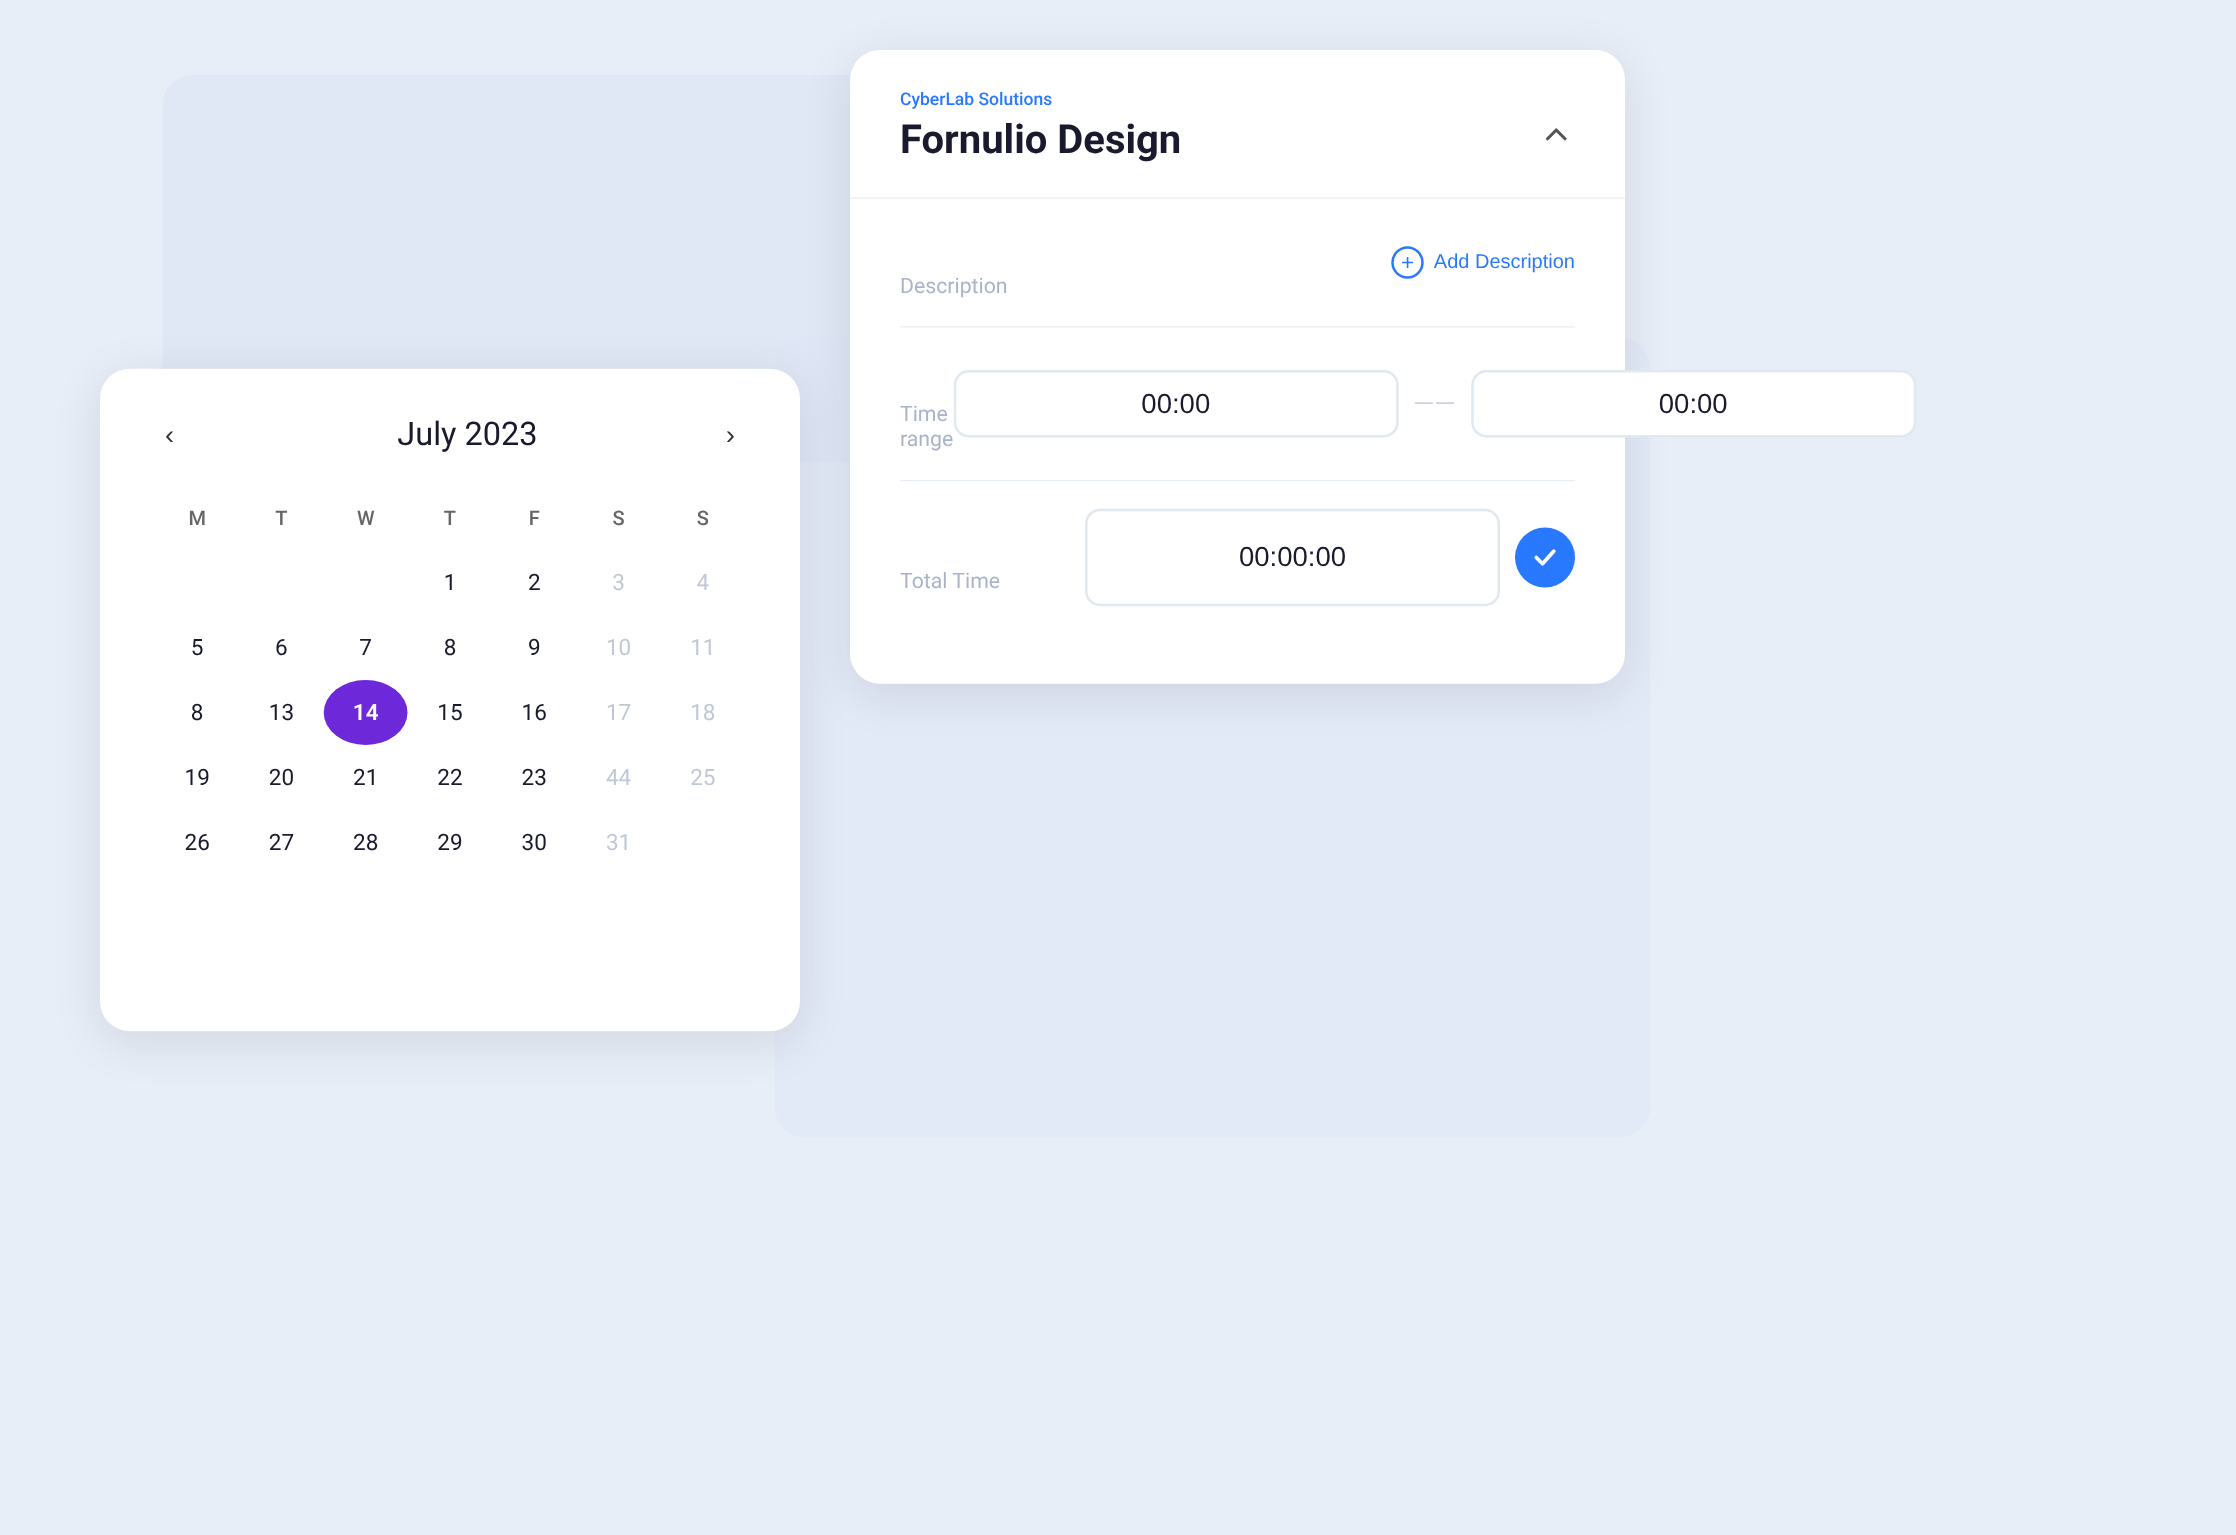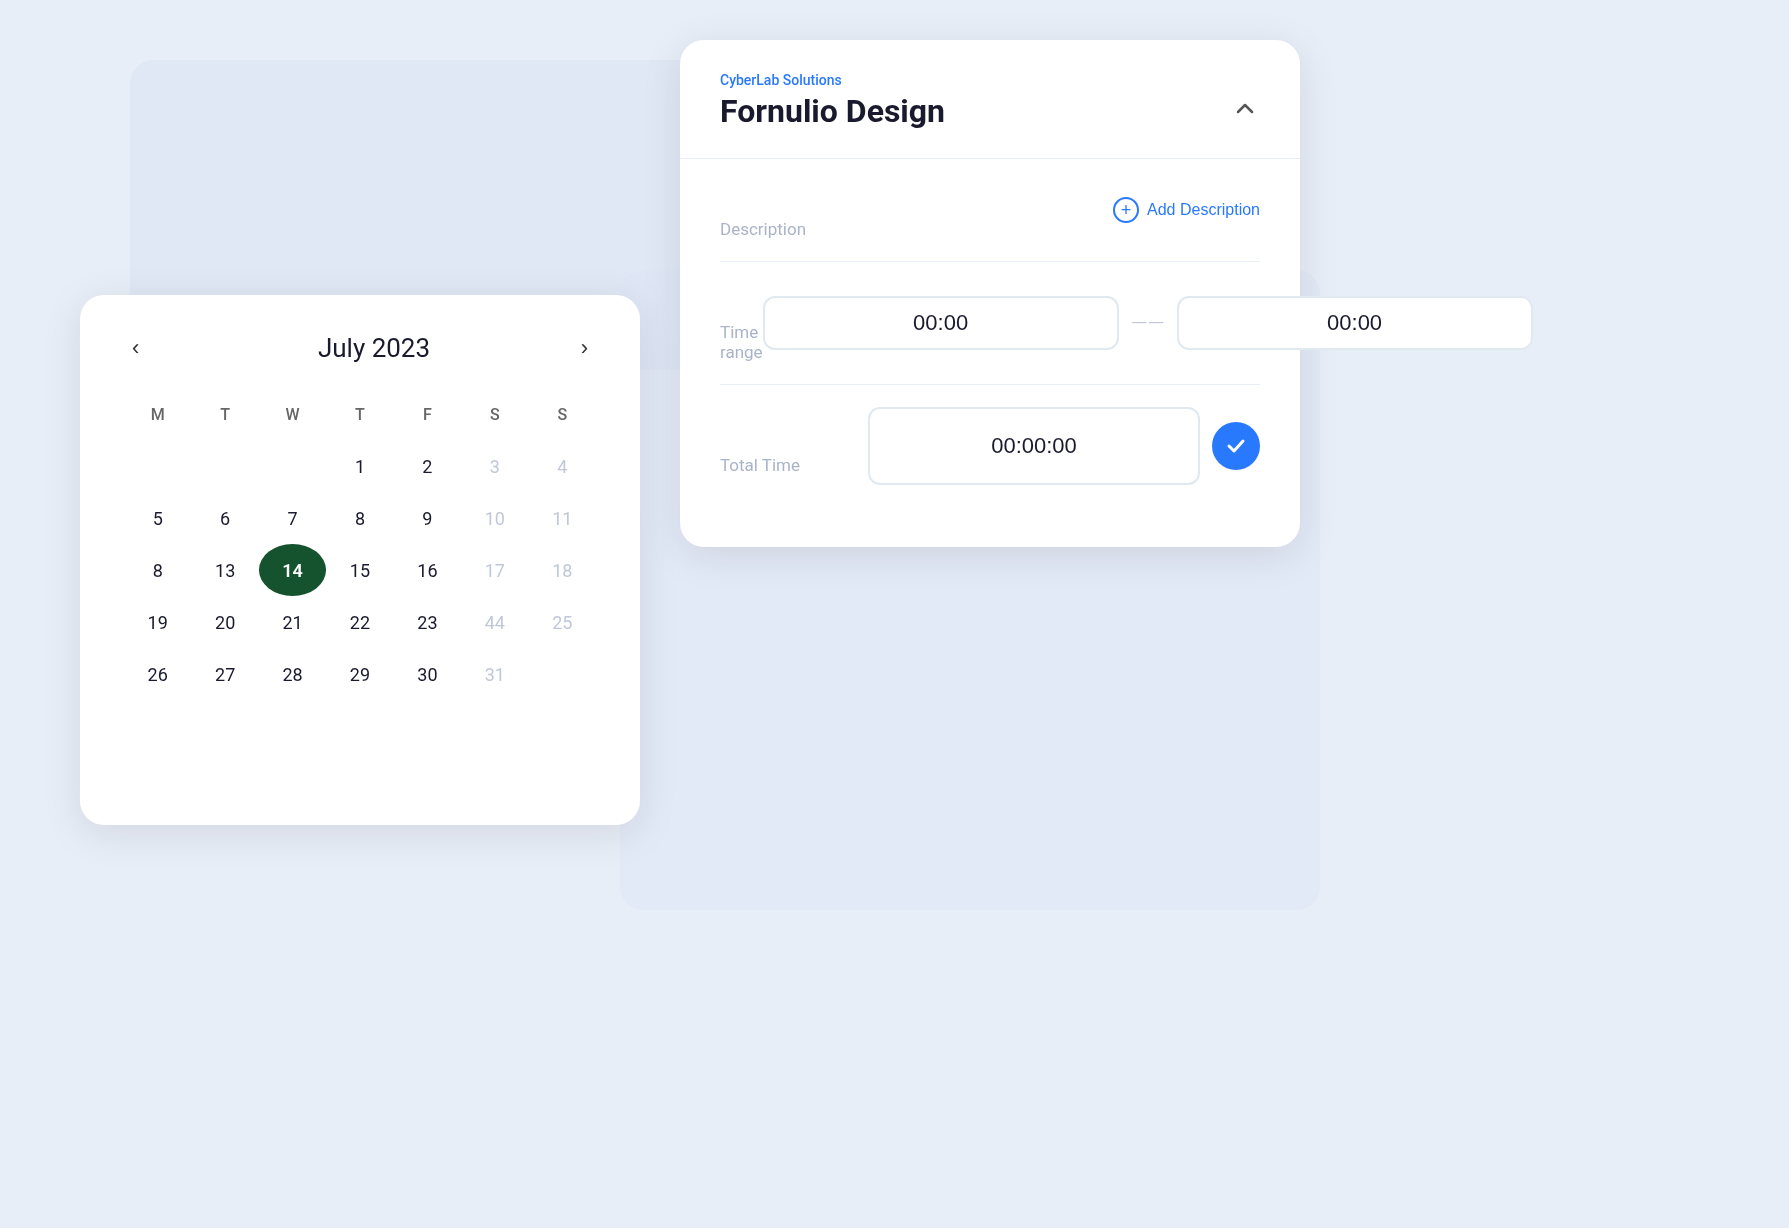--- a/index.html
+++ b/index.html
@@ -100,21 +100,21 @@
       border-radius: 50%;
       width: 52px;
       height: 52px;
     }
 
     .calendar-grid td.muted {
       color: #c0c8d8;
     }
 
     .calendar-grid td.today {
-      background: #14532d;
+      background: #6d28d9;
       color: #ffffff;
       border-radius: 50%;
       font-weight: 600;
     }
 
     
     .tracker-card {
       position: absolute;
       top: 40px;
       left: 680px;

